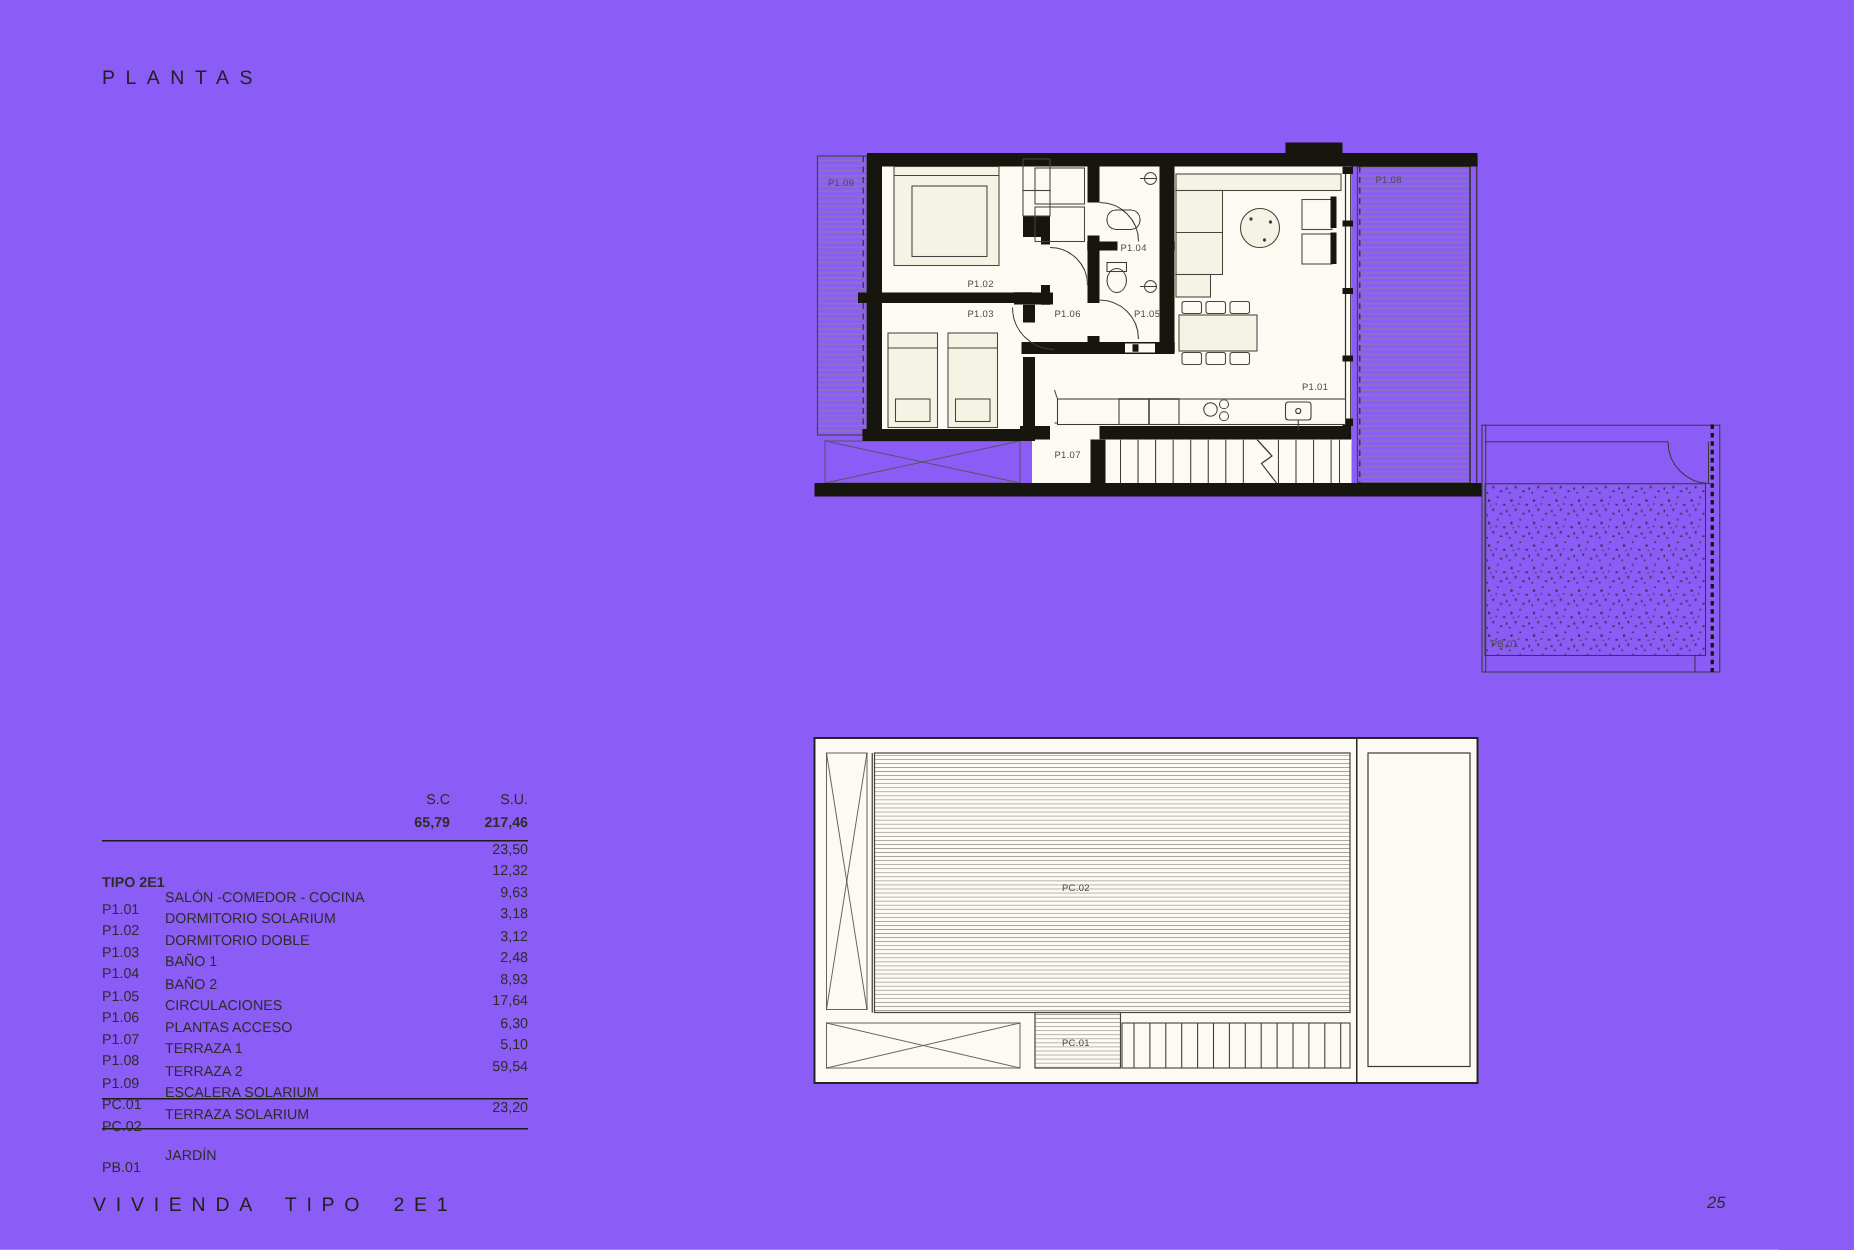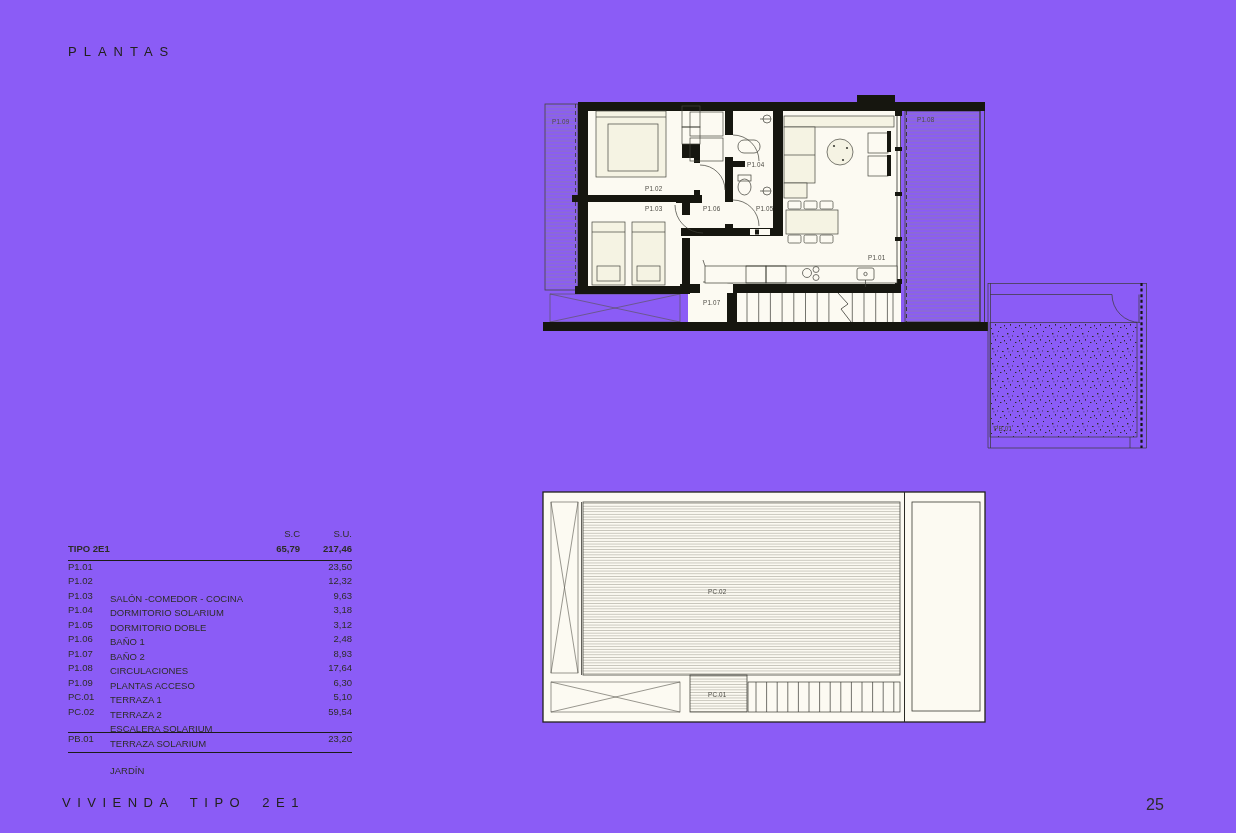--- a/index.html
+++ b/index.html
@@ -11,33 +11,33 @@
   .doc-title {
     position:absolute; left:68px; top:44px;
     font-size:13px; letter-spacing:7px; color:#21211d; white-space:nowrap;
   }
   .doc-footer {
     position:absolute; left:62px; top:795px;
     font-size:13px; letter-spacing:6.5px; word-spacing:6px; color:#21211d; white-space:nowrap;
   }
   .page-number {
     position:absolute; left:1138px; top:796px; width:34px;
-    text-align:center; font-size:16px; color:#2d2d28;
+    text-align:left; font-size:11px; color:#2d2d28;font-style:italic;
   }
   .plans-svg { position:absolute; left:535px; top:88px; }
   svg text {
     font-family:"Liberation Sans", sans-serif;
     font-size:6.3px; fill:#4c4b44; letter-spacing:0.2px;
   }
   
   .area-table { position:absolute; left:68px; top:528px; width:284px; font-size:9.5px; }
   .t-row { display:flex; align-items:flex-start; height:14.5px; }
   .t-head { height:15px; }
   .t-total { height:16.5px; font-weight:bold; border-bottom:1.5px solid #1c1c18; }
-  .t-code { width:42px; flex:none; }
+  .t-code { width:42px; flex:none;margin-top:40px; }
   .t-name { flex:1; min-width:0; white-space:nowrap;margin-top:32px; }
   .t-sc { width:48px; flex:none; text-align:right; }
   .t-su { width:52px; flex:none; text-align:right; }
   .t-gap { height:12px; }
   .t-garden { height:19px; border-top:1px solid #1c1c18; border-bottom:1px solid #1c1c18; }
 </style>
 </head>
 <body>
 
 <div class="page">

